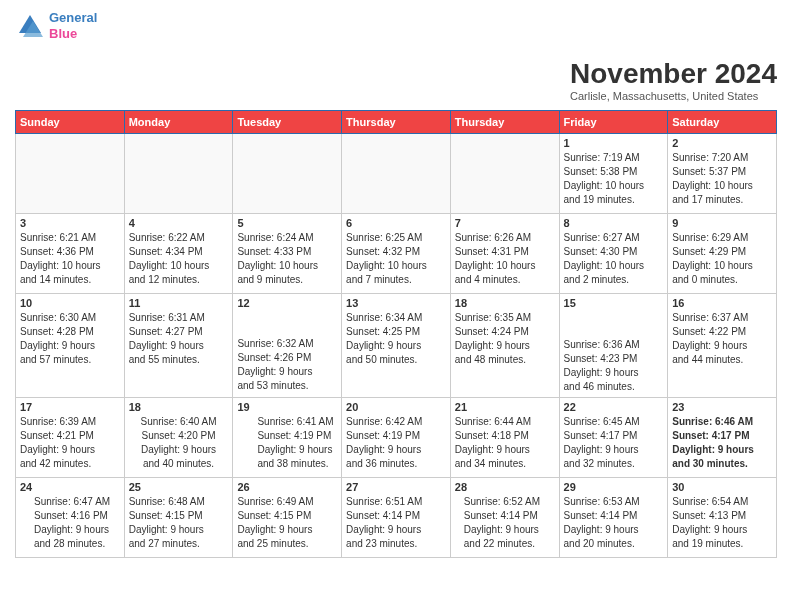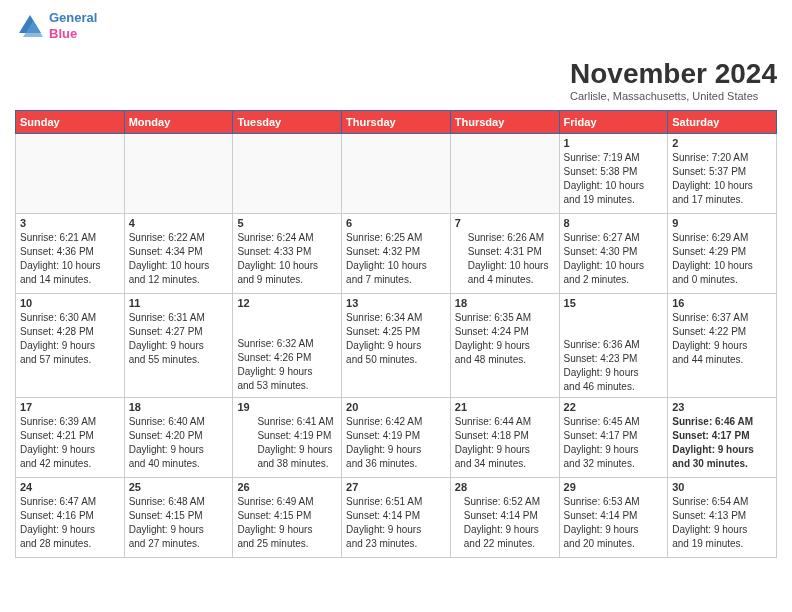--- a/index.html
+++ b/index.html
@@ -171,21 +171,21 @@
           </td>
           <td>
             <div class="day-num">6</div>
             <div class="day-info" style="white-space: pre-line;">Sunrise: 6:25 AM
 Sunset: 4:32 PM
 Daylight: 10 hours
 and 7 minutes.</div>
           </td>
           <td>
             <div class="day-num">7</div>
-            <div class="day-info" style="white-space: pre-line; margin-left: 13px;">Sunrise: 6:26 AM
+            <div class="day-info" style="white-space: pre-line;">Sunrise: 6:26 AM
 Sunset: 4:31 PM
 Daylight: 10 hours
 and 4 minutes.</div>
           </td>
           <td>
             <div class="day-num">8</div>
             <div class="day-info" style="white-space: pre-line;">Sunrise: 6:27 AM
 Sunset: 4:30 PM
 Daylight: 10 hours
 and 2 minutes.</div>
@@ -252,21 +252,21 @@
         <tr>
           <td>
             <div class="day-num">17</div>
             <div class="day-info" style="white-space: pre-line;">Sunrise: 6:39 AM
 Sunset: 4:21 PM
 Daylight: 9 hours
 and 42 minutes.</div>
           </td>
           <td>
             <div class="day-num">18</div>
-            <div class="day-info" style="white-space: pre-line;">Sunrise: 6:40 AM
+            <div class="day-info" style="white-space: pre-line; text-align: center;">Sunrise: 6:40 AM
 Sunset: 4:20 PM
 Daylight: 9 hours
 and 40 minutes.</div>
           </td>
           <td>
             <div class="day-num">19</div>
             <div class="day-info" style="white-space: pre-line; margin-left: 20px;">Sunrise: 6:41 AM
 Sunset: 4:19 PM
 Daylight: 9 hours
 and 38 minutes.</div>
@@ -296,21 +296,21 @@
             <div class="day-num">23</div>
             <div class="day-info" style="white-space: pre-line; font-weight: bold;">Sunrise: 6:46 AM
 Sunset: 4:17 PM
 Daylight: 9 hours
 and 30 minutes.</div>
           </td>
         </tr>
         <tr>
           <td>
             <div class="day-num">24</div>
-            <div class="day-info" style="white-space: pre-line;">Sunrise: 6:47 AM
+            <div class="day-info" style="white-space: pre-line; margin-left: 14px;">Sunrise: 6:47 AM
 Sunset: 4:16 PM
 Daylight: 9 hours
 and 28 minutes.</div>
           </td>
           <td>
             <div class="day-num">25</div>
             <div class="day-info" style="white-space: pre-line;">Sunrise: 6:48 AM
 Sunset: 4:15 PM
 Daylight: 9 hours
 and 27 minutes.</div>

